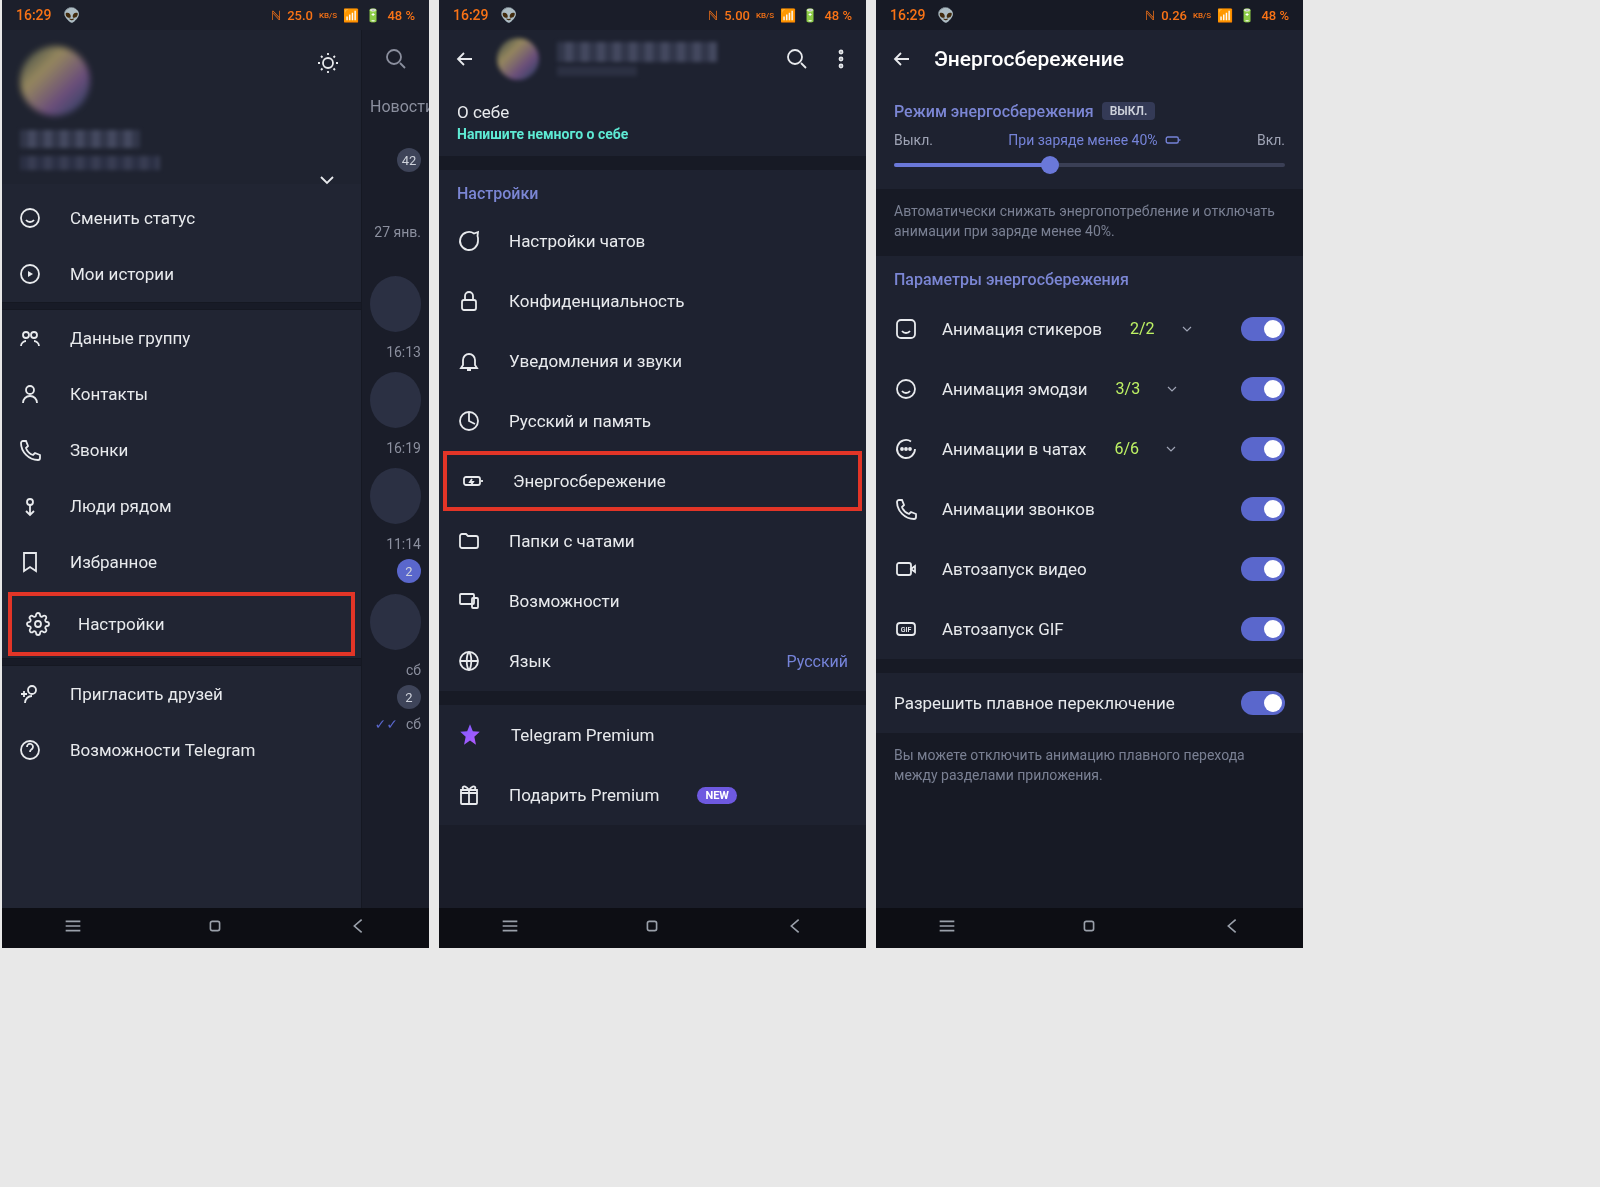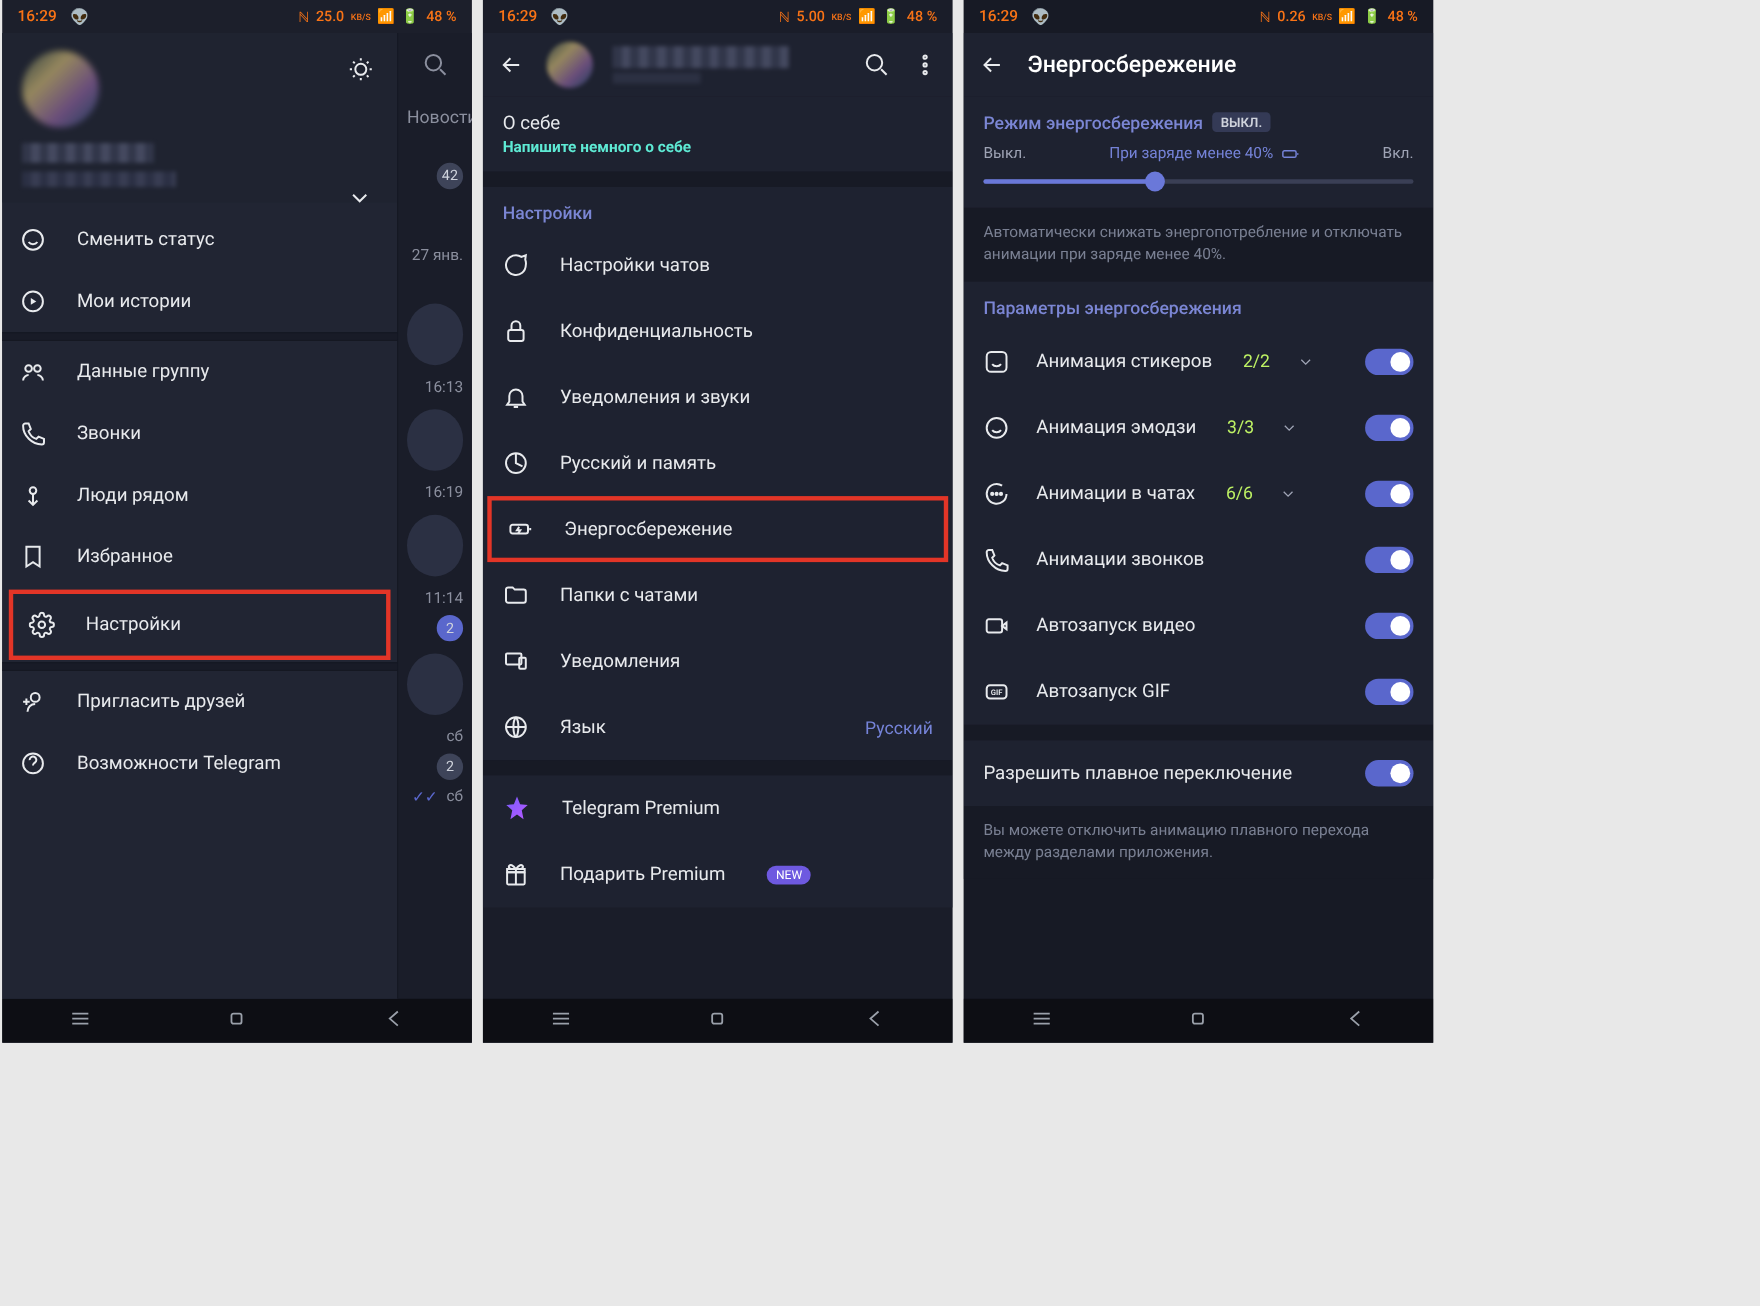--- a/index.html
+++ b/index.html
@@ -207,21 +207,21 @@
   .sitem .right-txt {
     margin-left: auto; color: #7583d8; font-size: 16px;
   }
   .sitem .badge-new {
     margin-left: 10px;
     background: #6e59e0;
     color: #fff;
     font-size: 11px;
     padding: 2px 8px;
     border-radius: 10px;
-    font-weight: 400;
+    font-weight: 700;
   }
 
   
   .p3 { background: #171a25; }
   .p3 .sec-hdr2 {
     color: #7b86d4; font-size: 16px; padding: 14px 18px 10px 18px; font-weight: 500;
     display: flex; align-items: flex-start; gap: 8px;
   }
   .pwstate {
     background: #343a56;
@@ -393,20 +393,27 @@
       <div class="ditem">
         <svg class="ico" viewBox="0 0 24 24">
             <circle cx="8" cy="9" r="3"></circle>
             <circle cx="16" cy="9" r="3"></circle>
             <path d="M3 20c0-3 3-5 5-5M21 20c0-3-3-5-5-5"></path>
           </svg>
         <span>Данные группу</span>
       </div>
       <div class="ditem">
         <svg class="ico" viewBox="0 0 24 24">
+            <circle cx="12" cy="8" r="4"></circle>
+            <path d="M5 21c0-4 3-7 7-7s7 3 7 7"></path>
+          </svg>
+        <span>Контакты</span>
+      </div>
+      <div class="ditem">
+        <svg class="ico" viewBox="0 0 24 24">
             <path d="M22 17v3a2 2 0 01-2 2c-9 0-17-8-17-17a2 2 0 012-2h3l2 5-2 2c1 3 4 6 7 7l2-2 5 2z"></path>
           </svg>
         <span>Звонки</span>
       </div>
       <div class="ditem">
         <svg class="ico" viewBox="0 0 24 24">
             <circle cx="12" cy="8" r="3"></circle>
             <path d="M12 11v10M8 17l4 4 4-4"></path>
           </svg>
         <span>Люди рядом</span>
@@ -547,21 +554,21 @@
       <svg class="ico" viewBox="0 0 24 24">
           <path d="M3 7a2 2 0 012-2h4l2 2h8a2 2 0 012 2v8a2 2 0 01-2 2H5a2 2 0 01-2-2V7z"></path>
         </svg>
       <span>Папки с чатами</span>
     </div>
     <div class="sitem">
       <svg class="ico" viewBox="0 0 24 24">
           <rect x="3" y="5" width="14" height="10" rx="1"></rect>
           <rect x="15" y="9" width="6" height="10" rx="1"></rect>
         </svg>
-      <span>Уведомления</span>
+      <span>Возможности</span>
     </div>
     <div class="sitem">
       <svg class="ico" viewBox="0 0 24 24">
           <circle cx="12" cy="12" r="9"></circle>
           <path d="M3 12h18M12 3c3 3 3 15 0 18M12 3c-3 3-3 15 0 18"></path>
         </svg>
       <span>Язык</span>
       <span class="right-txt">Русский</span>
     </div>
   </div>

